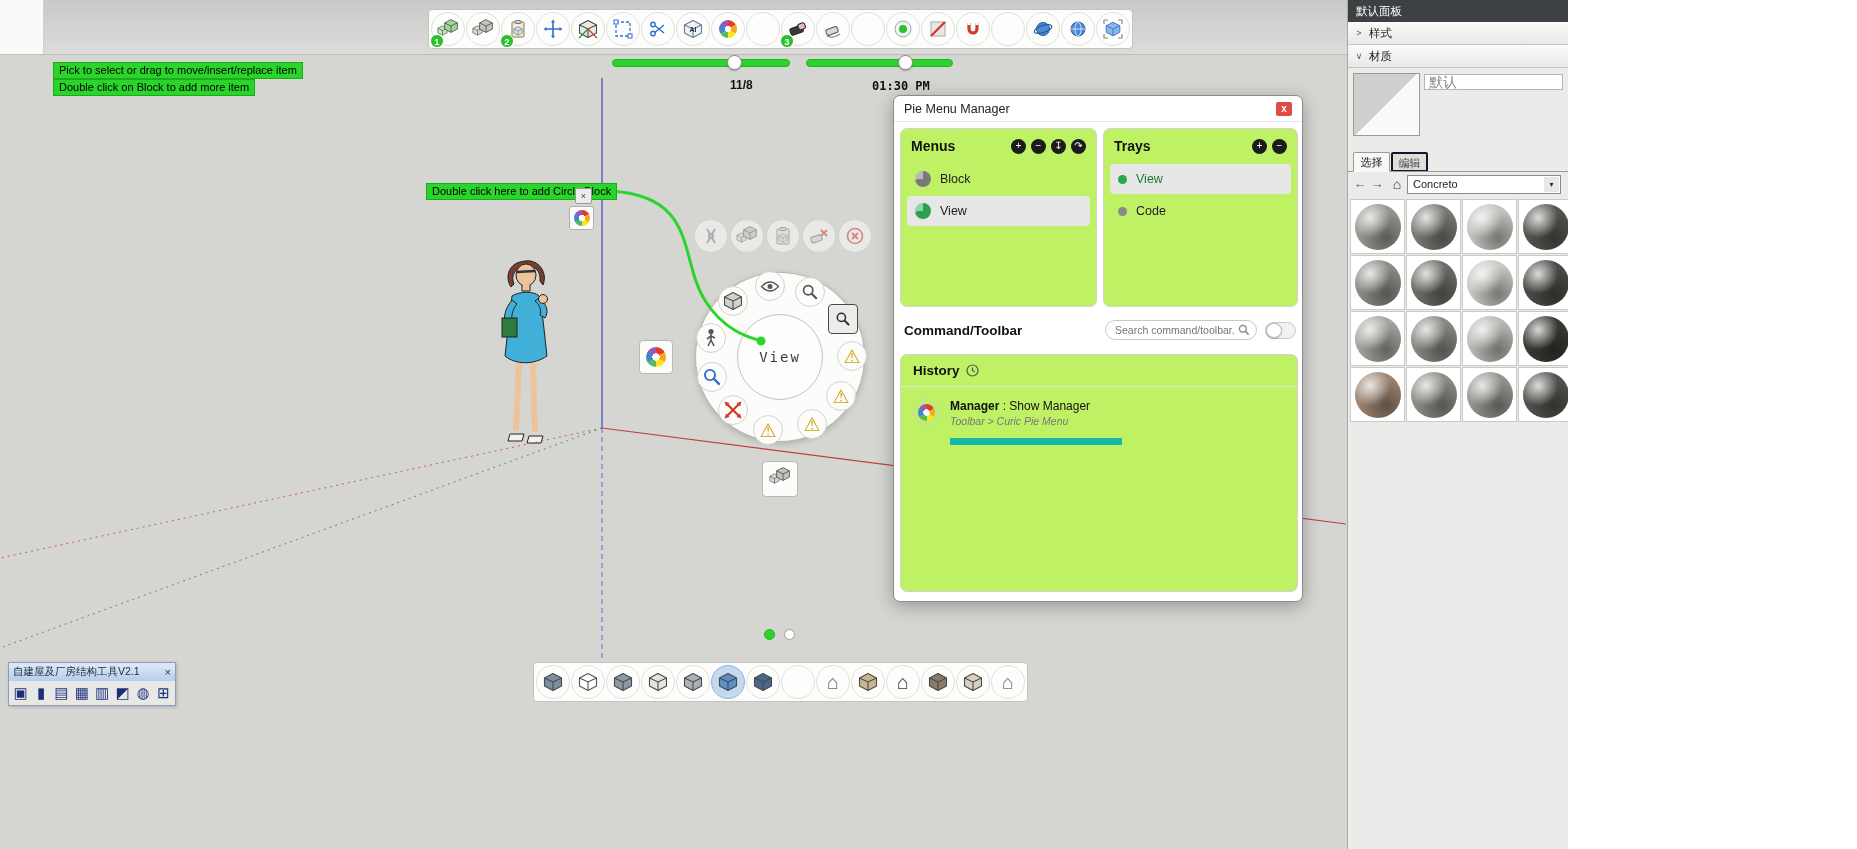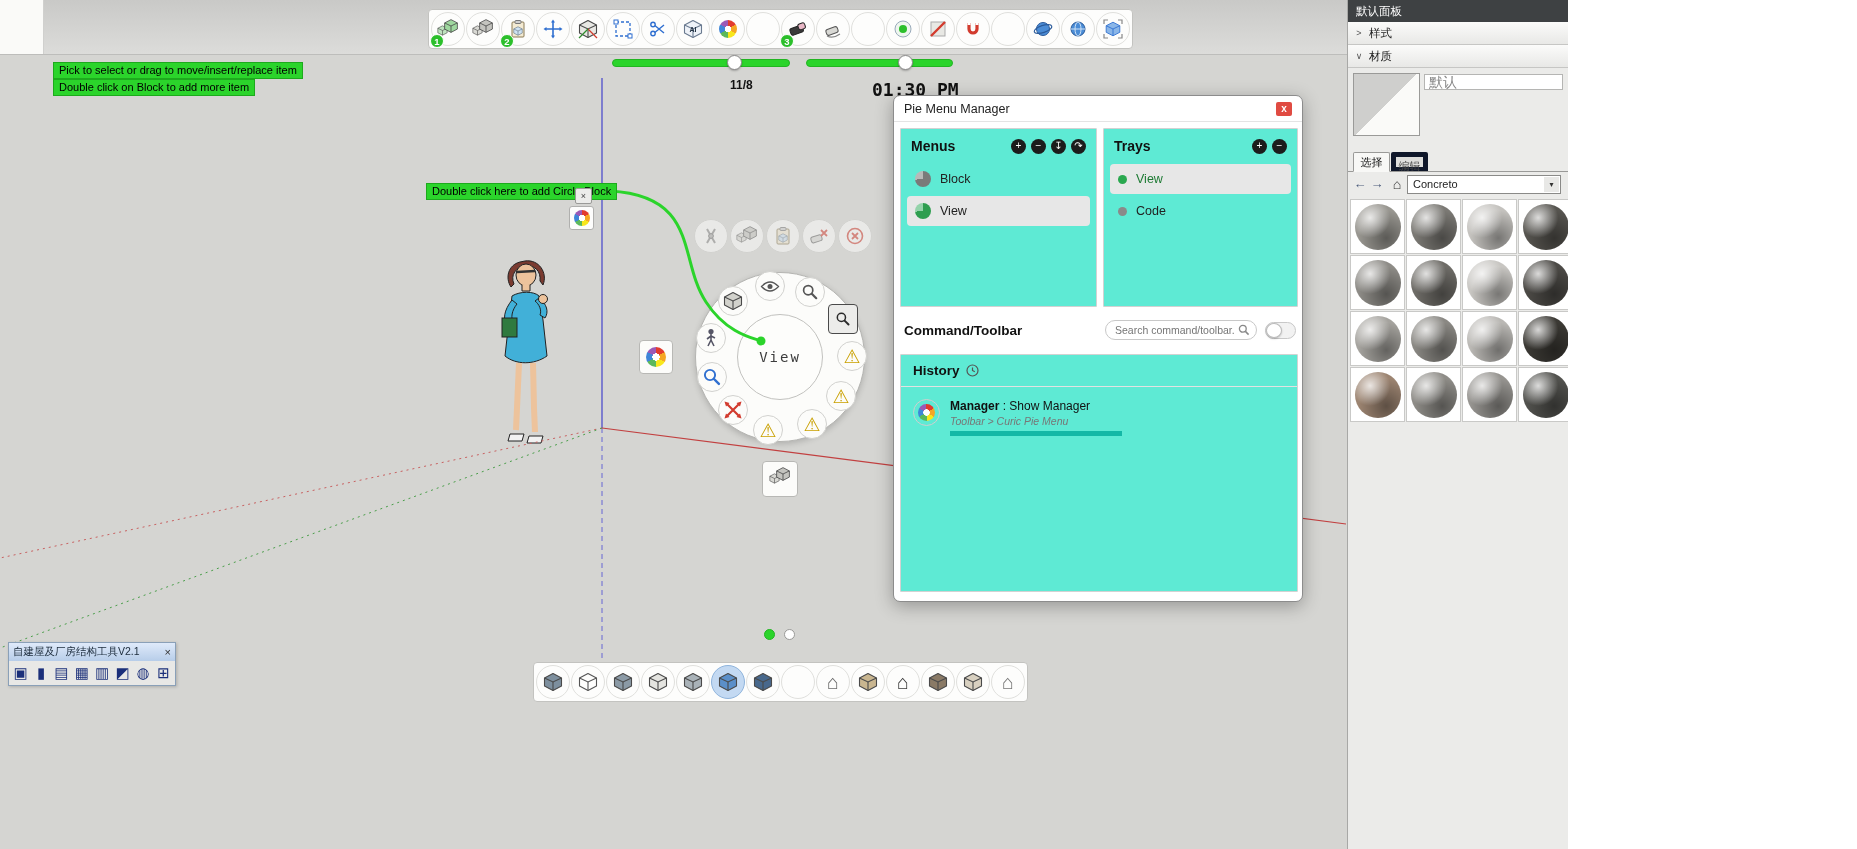--- a/index.html
+++ b/index.html
@@ -16,34 +16,34 @@
 #bottom-toolbar{left:533px;top:662px}
 .tbtn{width:34px;height:34px;border-radius:50%;border:1px solid #e0e0dd;background:#fdfdfc;display:flex;align-items:center;justify-content:center;position:relative;flex:0 0 auto}
 .tbtn.active{background:#c3d9f2;border-color:#8fb4dc}
 .badge{position:absolute;left:-2px;bottom:-3px;width:14px;height:14px;border-radius:50%;background:#2bbf2b;border:1px solid #fff;color:#fff;font-size:9.5px;font-weight:bold;display:flex;align-items:center;justify-content:center}
 .tip{background:#2bd42b;color:#000;font-size:11px;line-height:15px;height:17px;padding:0 5px;border:1px solid #1daa1d;white-space:nowrap;z-index:6}
 #tip-close{left:575px;top:188px;width:17px;height:16px;background:#ececea;border:1px solid #9a9a98;border-radius:2px;font-size:9px;display:flex;align-items:center;justify-content:center;z-index:7;color:#444}
 #tip-pie{left:569px;top:206px;width:25px;height:24px;background:#fdfdfc;border:1px solid #b0b0ae;border-radius:3px;display:flex;align-items:center;justify-content:center;z-index:7}
 .track{height:8px;background:#2bd42b;border-radius:4px;border:1px solid #22b522;z-index:8;position:absolute}
 .knob{position:absolute;width:15px;height:15px;background:#fff;border:1px solid #8a8a8a;border-radius:50%;top:-5px;box-shadow:0 1px 2px rgba(0,0,0,.25)}
 .scrub-label{z-index:8;font-size:12px;color:#111;font-weight:600}
-.mono{font-family:"DejaVu Sans Mono",monospace;font-weight:bold;font-size:18px}
+.mono{font-family:"DejaVu Sans Mono",monospace;font-weight:bold;font-size:12px}
 #pie-outer{left:695px;top:272px;width:170px;height:170px;border-radius:50%;background:#fcfcfa;border:1px solid #b5b5b2;box-shadow:0 2px 6px rgba(0,0,0,.18);z-index:3}
 #pie-inner{left:737px;top:314px;width:86px;height:86px;border-radius:50%;background:#fdfdfb;border:1px solid #c2c2bf;display:flex;align-items:center;justify-content:center;z-index:3;font-family:"DejaVu Sans Mono",monospace;font-size:14px;letter-spacing:2px;color:#3c3c3c}
 .ring-ic{position:absolute;width:30px;height:30px;border-radius:50%;background:#fcfcfa;border:1px solid #d2d2cf;display:flex;align-items:center;justify-content:center;z-index:3}
 .ring-sq{border-radius:4px;border:1.6px solid #4a4a4a;background:#ececea}
 .sqbtn{position:absolute;background:#fcfcfa;border:1px solid #b8b8b5;border-radius:4px;display:flex;align-items:center;justify-content:center;z-index:3}
 #mini-toolbar{left:694px;top:219px;display:flex;gap:2px;z-index:3}
 #mini-toolbar .tbtn{opacity:.5;border-color:#cfcfcc}
 .curic{display:inline-block;border-radius:50%;background:radial-gradient(circle at 50% 50%,#fff 0 26%,rgba(255,255,255,0) 27%),conic-gradient(#e23b2e 0 60deg,#f5a623 0 120deg,#f8e71c 0 180deg,#5cb85c 0 240deg,#3f86d8 0 300deg,#9b59b6 0 360deg)}
 #dialog{left:893px;top:95px;width:410px;height:507px;background:#fff;border:1px solid #8c8c8c;border-radius:7px;box-shadow:0 4px 18px rgba(0,0,0,.3);z-index:9}
 #dialog .titlebar{height:26px;display:flex;align-items:center;padding:0 10px;border-bottom:1px solid #e4e4e4}
 #dialog .titlebar .t{font-size:12.5px;color:#222}
 #dlg-close{margin-left:auto;width:16px;height:14px;background:#e04b42;border-radius:2px;color:#fff;font-size:10px;line-height:13px;text-align:center;font-weight:bold;cursor:pointer}
-.panelbox{position:absolute;border:1px solid #d2d2d2;border-radius:1px;background:#5eead4}
+.panelbox{position:absolute;border:1px solid #d2d2d2;border-radius:7px;background:#bef264}
 #menus-box{left:6px;top:32px;width:197px;height:179px}
 #trays-box{left:209px;top:32px;width:195px;height:179px}
 .pb-head{display:flex;align-items:center;padding:9px 10px 8px}
 .pb-title{font-weight:bold;font-size:14px;color:#111}
 .pb-actions{margin-left:auto;display:flex;gap:5px}
 .circ-act{width:15px;height:15px;border-radius:50%;background:#1c1c1c;color:#fff;font-size:10px;line-height:1;display:flex;align-items:center;justify-content:center;cursor:pointer}
 .pm-item{display:flex;align-items:center;gap:9px;height:30px;padding:0 8px;font-size:12.5px;color:#222;margin:2px 6px;border-radius:4px}
 .pm-item.sel{background:#e7e7e7}
 .pie-ic{width:16px;height:16px;border-radius:50%;display:inline-block;flex:0 0 auto}
 .tray-dot{width:9px;height:9px;border-radius:50%;display:inline-block;flex:0 0 auto}
@@ -51,41 +51,41 @@
 #cmd-title{font-weight:bold;font-size:13.5px;color:#111}
 #search-wrap{margin-left:auto;position:relative}
 #cmd-search{width:152px;height:20px;border:1px solid #c8c8c8;border-radius:10px;font-size:10.5px;padding:0 22px 0 9px;color:#555;background:#fff;outline:none;font-family:"Liberation Sans",sans-serif}
 .sicon{position:absolute;right:7px;top:4px}
 #cmd-toggle{width:31px;height:17px;border:1px solid #c8c8c8;border-radius:9px;background:#f2f2f2;margin-left:8px;position:relative;cursor:pointer}
 #cmd-toggle .kn{position:absolute;left:0;top:0;width:16px;height:15px;background:#fff;border:1px solid #bbb;border-radius:50%;box-shadow:0 1px 2px rgba(0,0,0,.2)}
 #history-box{left:6px;top:258px;width:398px;height:238px}
 #hist-head{display:flex;align-items:center;gap:6px;padding:8px 12px;border-bottom:1px solid #e2e2e2;font-weight:bold;font-size:13.5px;color:#111}
 .hist-entry{display:flex;gap:10px;padding:12px}
 .hist-ic{width:27px;height:27px;border-radius:50%;border:1px solid #cfcfcf;display:flex;align-items:center;justify-content:center;flex:0 0 auto}
-.hist-text{border-bottom:5px solid #14b8a6;padding-bottom:4px;min-width:172px}
+.hist-text{border-bottom:7px solid #14b8a6;padding-bottom:11px;min-width:172px}
 .hist-l1{font-size:12px;color:#111}
 .hist-l2{font-size:10.5px;color:#777;font-style:italic;margin-top:2px}
 #tray{left:1347px;top:0;width:221px;height:849px;background:#ebebe9;border-left:1px solid #a8a8a6;z-index:10}
 #tray-title{height:22px;background:#3e4143;color:#fff;font-size:11.5px;line-height:22px;padding-left:8px}
 .tray-row{height:23px;background:linear-gradient(#fbfbfa,#e8e8e6);border-bottom:1px solid #c6c6c4;display:flex;align-items:center;gap:5px;padding-left:6px;font-size:11.5px;color:#222;cursor:pointer}
 .chev{width:10px;color:#555;font-size:9px;text-align:center}
 #mat-preview{position:absolute;left:5px;top:73px;width:67px;height:63px;background:linear-gradient(135deg,#cfcfcd 0 50%,#fafaf8 50%);border:1px solid #9a9a98}
 #mat-name{position:absolute;left:76px;top:74px;width:139px;height:16px;background:#fff;border:1px solid #b5b5b3;font-size:14px;color:#888;padding-left:4px;line-height:15px}
 .mtab{position:absolute;top:152px;width:37px;height:20px;font-size:11px;text-align:center;line-height:19px;cursor:pointer}
 #tab-select{left:5px;background:#f8f8f6;border:1px solid #9a9a98;border-bottom:1px solid #f8f8f6;z-index:2;border-radius:2px 2px 0 0;color:#111}
-#tab-edit{left:43px;background:#dededc;border:5px solid #0f172a;border-radius:2px 2px 0 0;color:#444}
+#tab-edit{left:43px;background:#dededc;border:2px solid #0f172a;border-radius:2px 2px 0 0;color:#444}
 #tab-line{position:absolute;left:0;top:171px;width:221px;border-top:1px solid #9a9a98}
 .nav-a{position:absolute;top:176px;font-size:13px;color:#4a5a7a;width:16px;text-align:center;cursor:pointer}
 #mat-combo{position:absolute;left:59px;top:175px;width:154px;height:19px;background:#fff;border:1px solid #8a8a88;font-size:11px;line-height:17px;padding-left:5px;color:#222;cursor:pointer}
 #combo-arrow{position:absolute;right:1px;top:1px;width:15px;height:15px;background:#e8e8e6;font-size:8px;text-align:center;line-height:15px;color:#333}
 #material-grid{position:absolute;left:2px;top:199px;width:219px;display:grid;grid-template-columns:repeat(4,55px);gap:1px;overflow:hidden}
 .mcell{width:55px;height:55px;background:#fff;border:1px solid #c9c9c7;display:flex;align-items:center;justify-content:center}
 .sphere{width:46px;height:46px;border-radius:50%}
 #gap{left:1568px;top:0;width:289px;height:849px;background:#ffffff;z-index:10}
-#struct{left:8px;top:642px;width:168px;background:#e8e8e6;border:1px solid #8aa0b8;z-index:8;box-shadow:1px 1px 3px rgba(0,0,0,.2)}
+#struct{left:8px;top:662px;width:168px;background:#e8e8e6;border:1px solid #8aa0b8;z-index:8;box-shadow:1px 1px 3px rgba(0,0,0,.2)}
 #struct-title{height:18px;background:linear-gradient(#dfeafa,#b7cde9);display:flex;align-items:center;font-size:10.5px;color:#1a2a3a;padding:0 4px;white-space:nowrap}
 #struct-close{margin-left:auto;font-size:11px;color:#333;cursor:pointer}
 #struct-icons{display:flex;align-items:center;gap:3px;padding:2px 3px;height:24px}
 .sic{width:18px;height:18px;font-size:15px;line-height:18px;text-align:center;color:#1b2f7a}
 #pager{left:764px;top:629px;display:flex;gap:9px;z-index:5}
 .dot{width:11px;height:11px;border-radius:50%;border:1px solid #9a9a98;background:#fff}
 .dot.on{background:#2bd42b;border-color:#22b522}
 </style>
 </head>
 <body>

